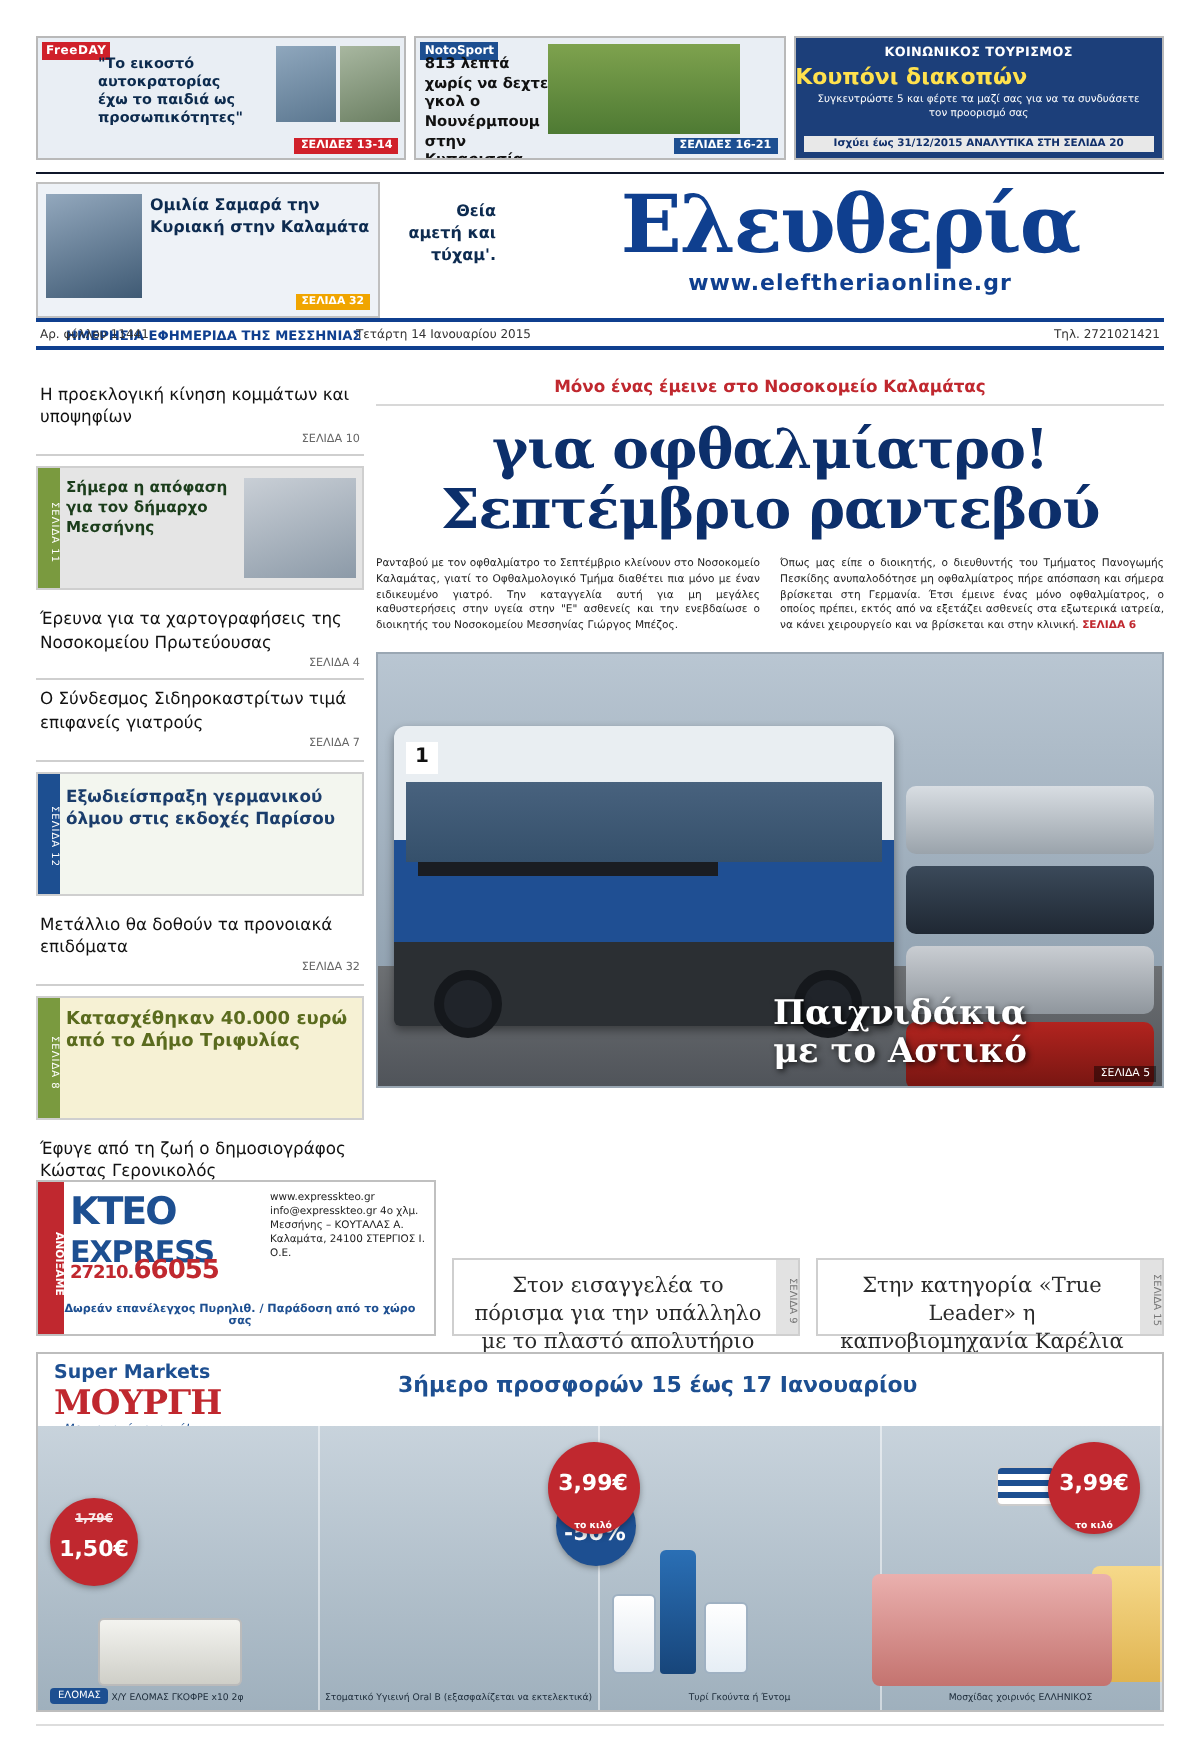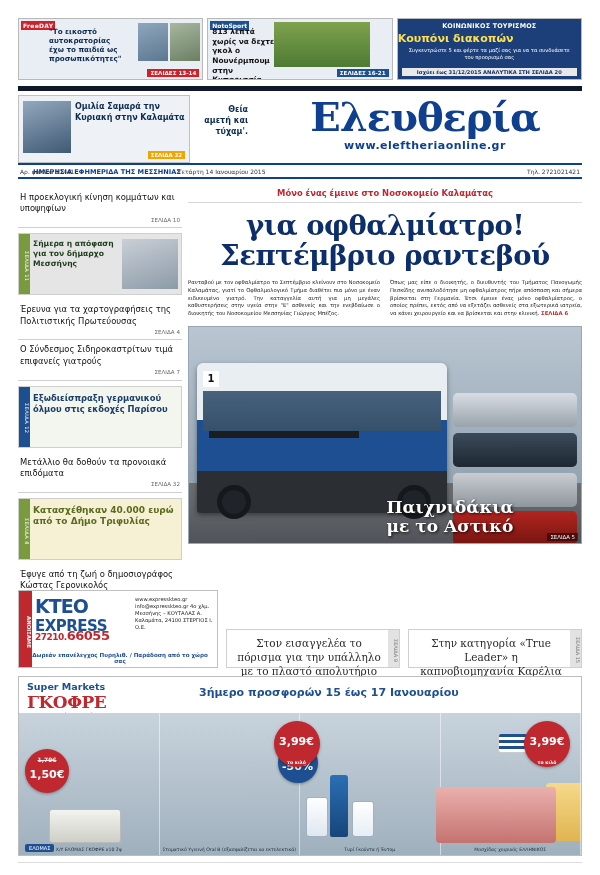--- a/index.html
+++ b/index.html
@@ -26,21 +26,21 @@
   .ph.b { background:linear-gradient(160deg,#a8b7a0,#6b7f62); }
   .sportstrip { position:absolute; left:0; top:0; width:100%; height:100%; }
   .sportstrip .field { position:absolute; left:66px; top:3px; right:22px; bottom:12px; background:linear-gradient(#7ea24e,#4e7a33); }
   .promo3 { background:#1c3f7a; }
   .promo3 .t1 { position:absolute; top:3px; left:0; right:0; text-align:center; color:#fff; font-size:6.4px; font-weight:bold; letter-spacing:.2px;}
   .promo3 .t2 { position:absolute; top:13px; left:0; right:0; text-align:left; color:#ffe14d; font-size:11px; font-weight:bold; }
   .promo3 .t3 { position:absolute; top:28px; left:6px; right:6px; text-align:center; color:#fff; font-size:5.2px; line-height:1.3; }
   .promo3 .t4 { position:absolute; bottom:3px; left:4px; right:4px; background:#e8e8e8; color:#11306b; font-size:5.2px; text-align:center; padding:1px; font-weight:bold;}
 
   
-  .masthead { position:absolute; left:18px; top:86px; width:564px; height:78px; border-top:5px solid #0f172a; }
+  .masthead { position:absolute; left:18px; top:86px; width:564px; height:78px; border-top:1px solid #0f172a; }
   .mast-ad { position:absolute; left:0; top:4px; width:172px; height:68px; border:1px solid #c0c0c0; background:#eef2f7; }
   .mast-ad .portrait { position:absolute; left:4px; top:5px; width:48px; height:52px; background:linear-gradient(160deg,#93a8bd,#3f5a74); }
   .mast-ad .txt { position:absolute; left:56px; top:6px; right:4px; font-size:8px; line-height:1.35; color:#0d2b50; font-weight:bold; }
   .mast-ad .badge { position:absolute; right:4px; bottom:3px; background:#f0a500; color:#fff; font-size:5.4px; padding:1px 3px; font-weight:bold; }
   .theia { position:absolute; left:186px; top:14px; width:44px; font-size:8px; line-height:1.35; color:#0d2b50; font-weight:bold; text-align:right;}
   .logo { position:absolute; left:232px; top:6px; width:350px; text-align:center; }
   .logo .name { font-family:"DejaVu Serif", serif; font-size:40px; font-weight:bold; color:#0f3f8f; letter-spacing:-1px; line-height:1; }
   .logo .site { font-size:11px; color:#0f3f8f; font-weight:bold; letter-spacing:.5px; margin-top:2px;}
   .mastline { position:absolute; left:0; top:72px; width:564px; height:16px; border-top:2px solid #0f3f8f; border-bottom:2px solid #0f3f8f; }
   .mastline .cell { position:absolute; top:3px; font-size:6px; color:#333; }
@@ -200,21 +200,21 @@
       <span class="lc-page">ΣΕΛΙΔΑ 10</span>
     </div>
 
     <div class="lc-box green">
       <div class="side">ΣΕΛΙΔΑ 11</div>
       <div class="bx-txt">Σήμερα η απόφαση για τον δήμαρχο Μεσσήνης</div>
       <div class="bx-img"></div>
     </div>
 
     <div class="lc-head">
-      <span>Έρευνα για τα χαρτογραφήσεις της Πολιτιστικής Πρωτεύουσας</span>
+      <span>Έρευνα για τα χαρτογραφήσεις της Νοσοκομείου Πρωτεύουσας</span>
       <span class="lc-page">ΣΕΛΙΔΑ 4</span>
     </div>
 
 
     <div class="lc-head">
       <span>Ο Σύνδεσμος Σιδηροκαστρίτων τιμά επιφανείς γιατρούς</span>
       <span class="lc-page">ΣΕΛΙΔΑ 7</span>
     </div>
 
     <div class="lc-box">
@@ -300,21 +300,21 @@
     <div class="teaser">
       <div class="t">Στην κατηγορία «True Leader» η καπνοβιομηχανία Καρέλια</div>
       <div class="side">ΣΕΛΙΔΑ 15</div>
     </div>
   </div>
 
   <div class="bottomad">
     <div class="ba-head">
       <div class="ba-logo">
         <div class="sm">Super Markets</div>
-        <div class="mg">ΓΚΟΦΡΕ</div>
+        <div class="mg">ΜΟΥΡΓΗ</div>
         <div class="sl">...Μεσσηνιακά και αγνά!</div>
       </div>
       <div class="ba-title">3ήμερο προσφορών 15 έως 17 Ιανουαρίου</div>
     </div>
     <div class="ba-band"></div>
     <div class="ba-items">
 
       <div class="bi">
         <div class="prod eggs"></div>
         <div class="price p1">

